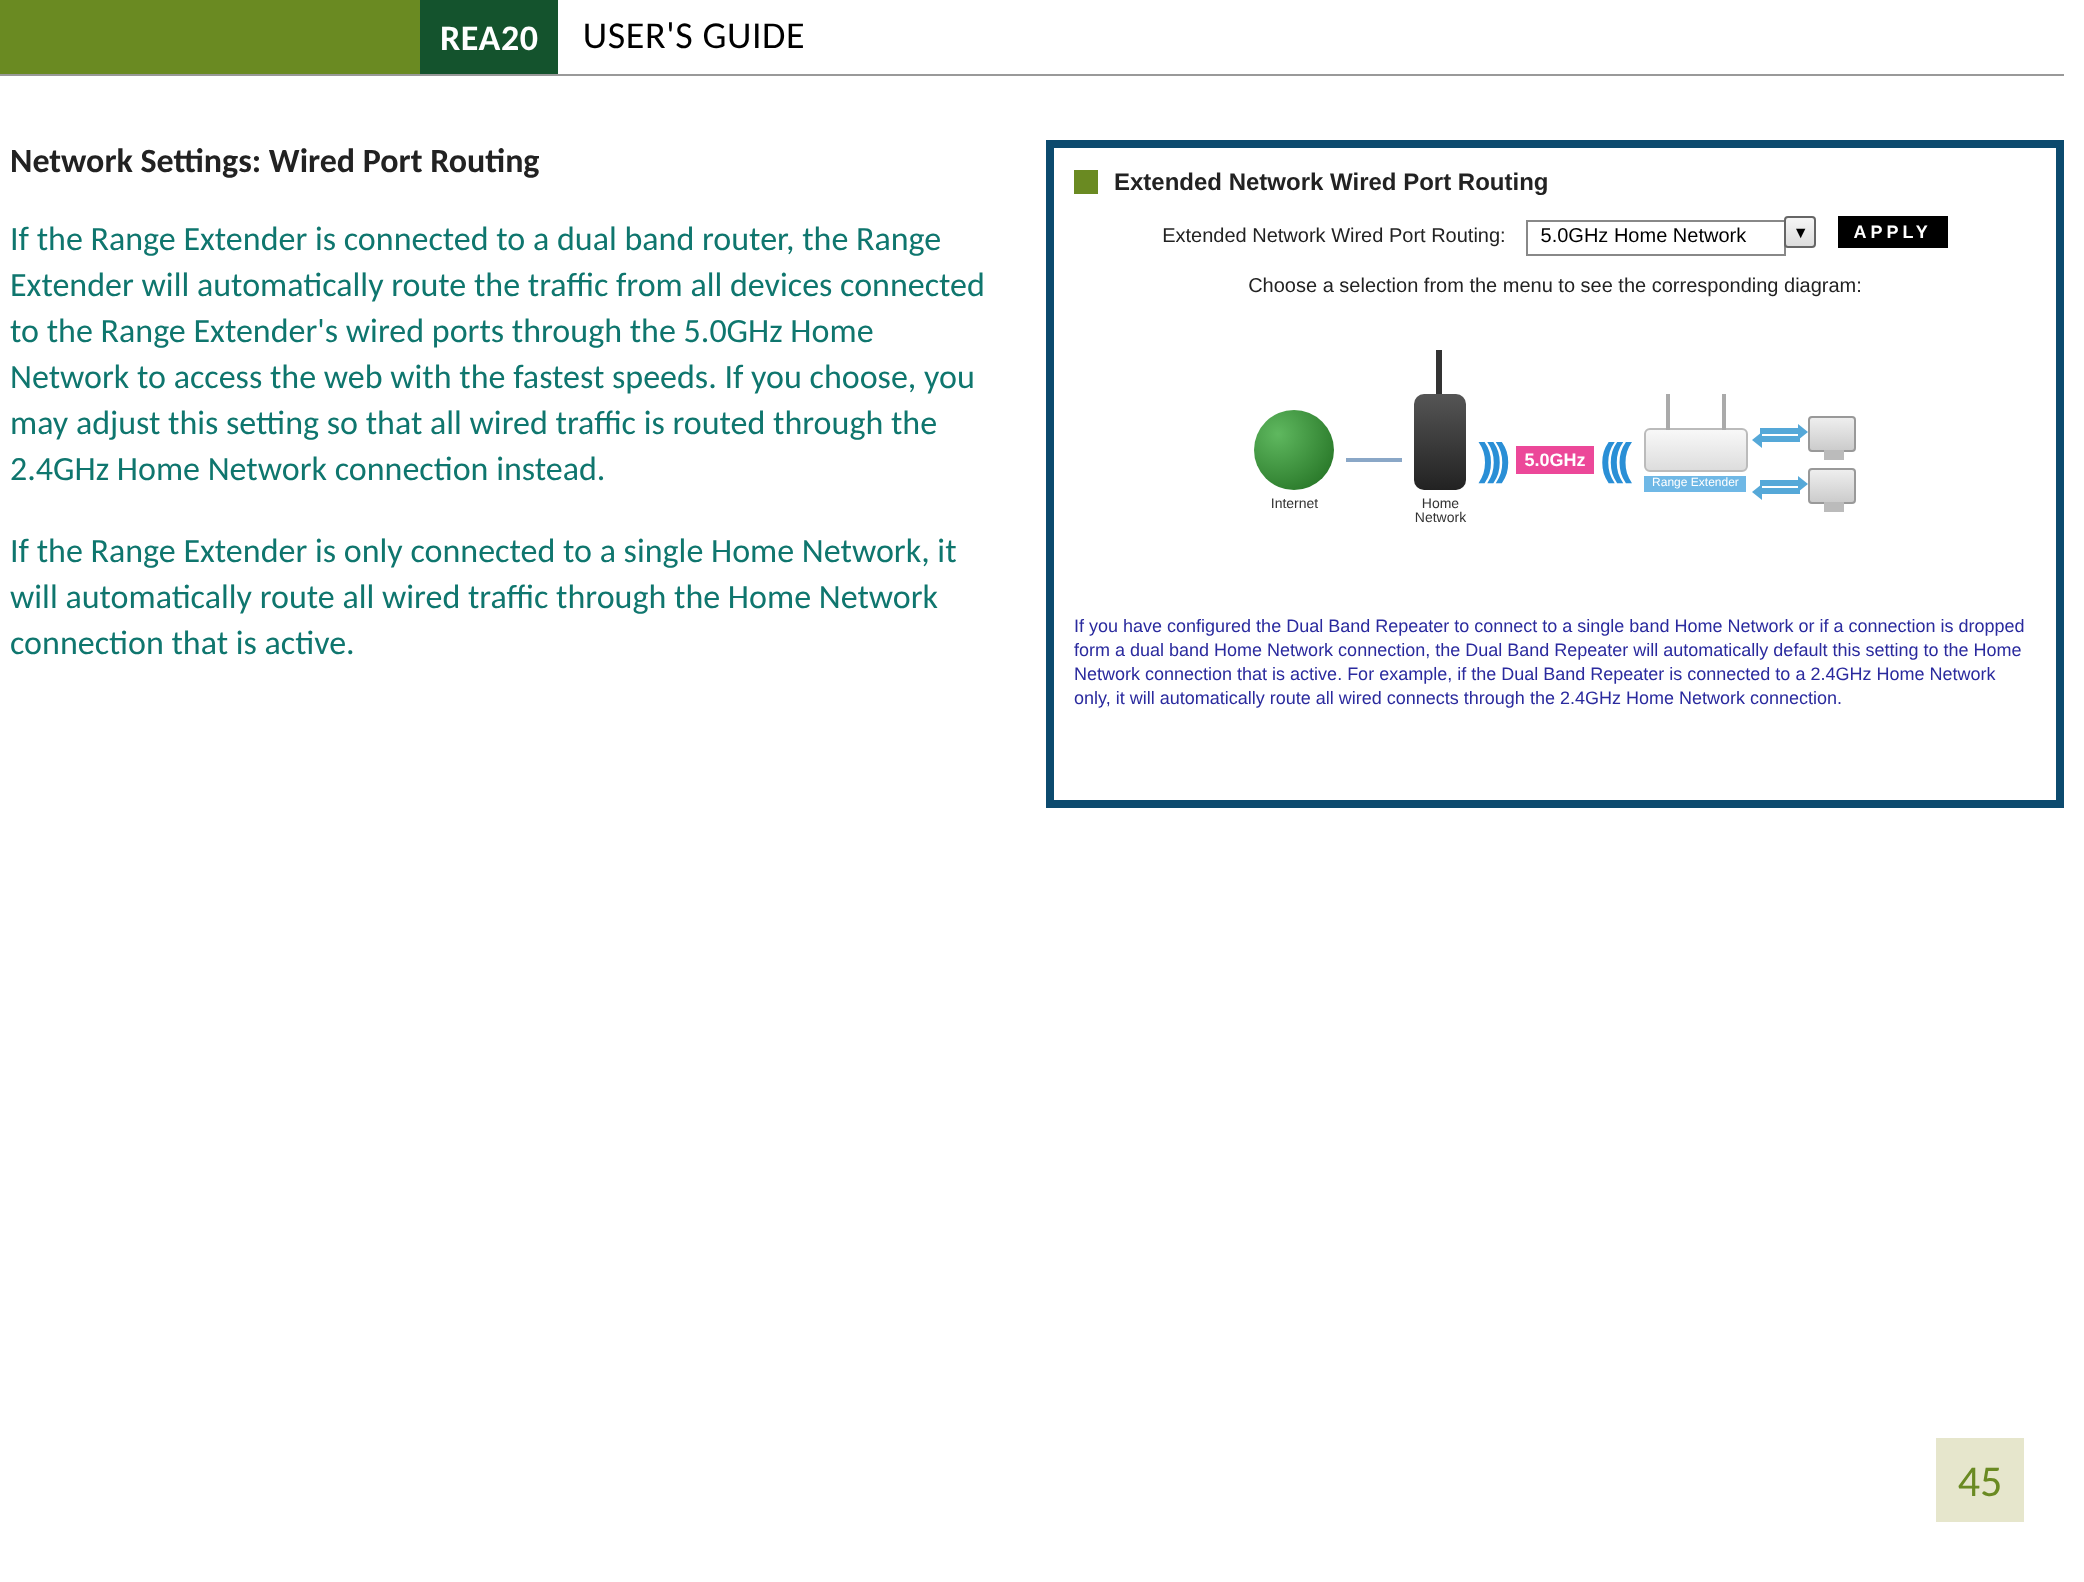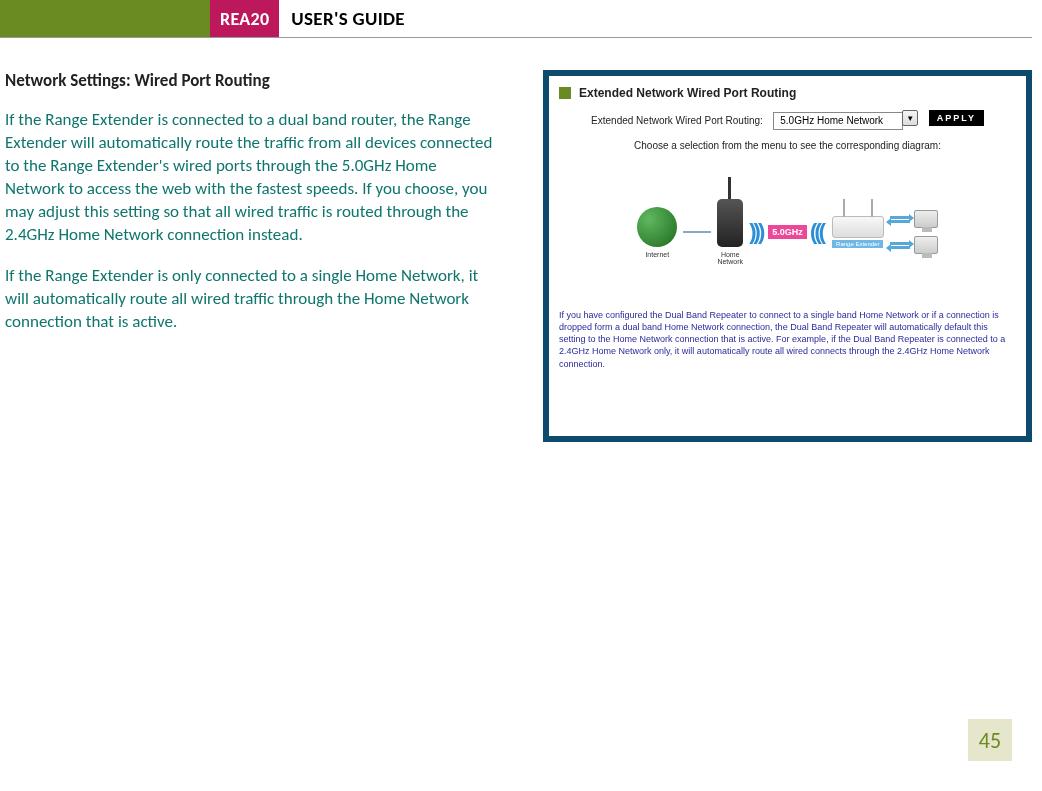--- a/index.html
+++ b/index.html
@@ -15,30 +15,30 @@
     .header {
       display: flex;
       align-items: stretch;
       height: 38px;
     }
     .header-green-bar {
       background: #6a8a22;
       width: 210px;
     }
     .header-badge {
-      background: #be185d;
+      background: #14532d;
       color: #fff;
       font-weight: bold;
       font-size: 18px;
       line-height: 38px;
       padding: 0 10px;
       letter-spacing: 0.3px;
     }
     .header-title {
-      font-weight: bold;
+      font-weight: normal;
       font-size: 19px;
       line-height: 38px;
       padding-left: 12px;
       letter-spacing: 0.3px;
     }
     .header-rule {
       position: absolute;
       top: 37px;
       left: 0;
       right: 10px;
@@ -61,27 +61,26 @@
       margin-bottom: 18px;
     }
     .para {
       font-size: 17px;
       line-height: 1.35;
       color: #0f766e;
       margin-bottom: 18px;
     }
     
     .screenshot {
-      border: 6px solid #0c4a6e;
+      border: 4px solid #0c4a6e;
       background: #fff;
       width: 520px;
-      height: 372px;
+      height: 334px;
       padding: 10px 10px 8px 10px;
       font-family: Arial, sans-serif;
-      margin-left: 20px;
     }
     .sshot-title-row {
       display: flex;
       align-items: center;
       gap: 8px;
       margin-bottom: 10px;
     }
     .sshot-green-sq {
       width: 12px;
       height: 12px;

